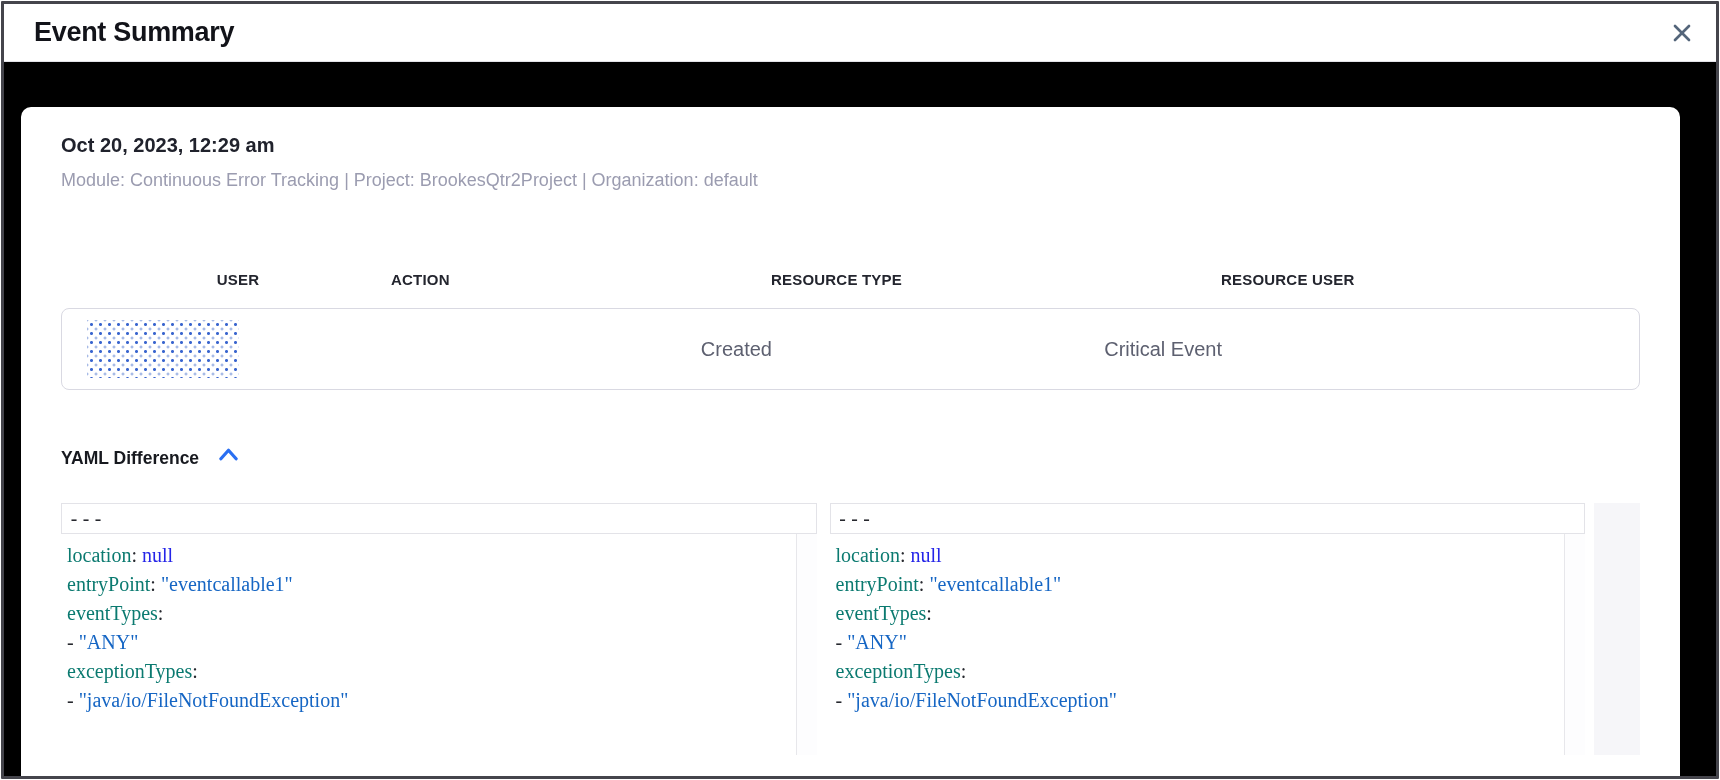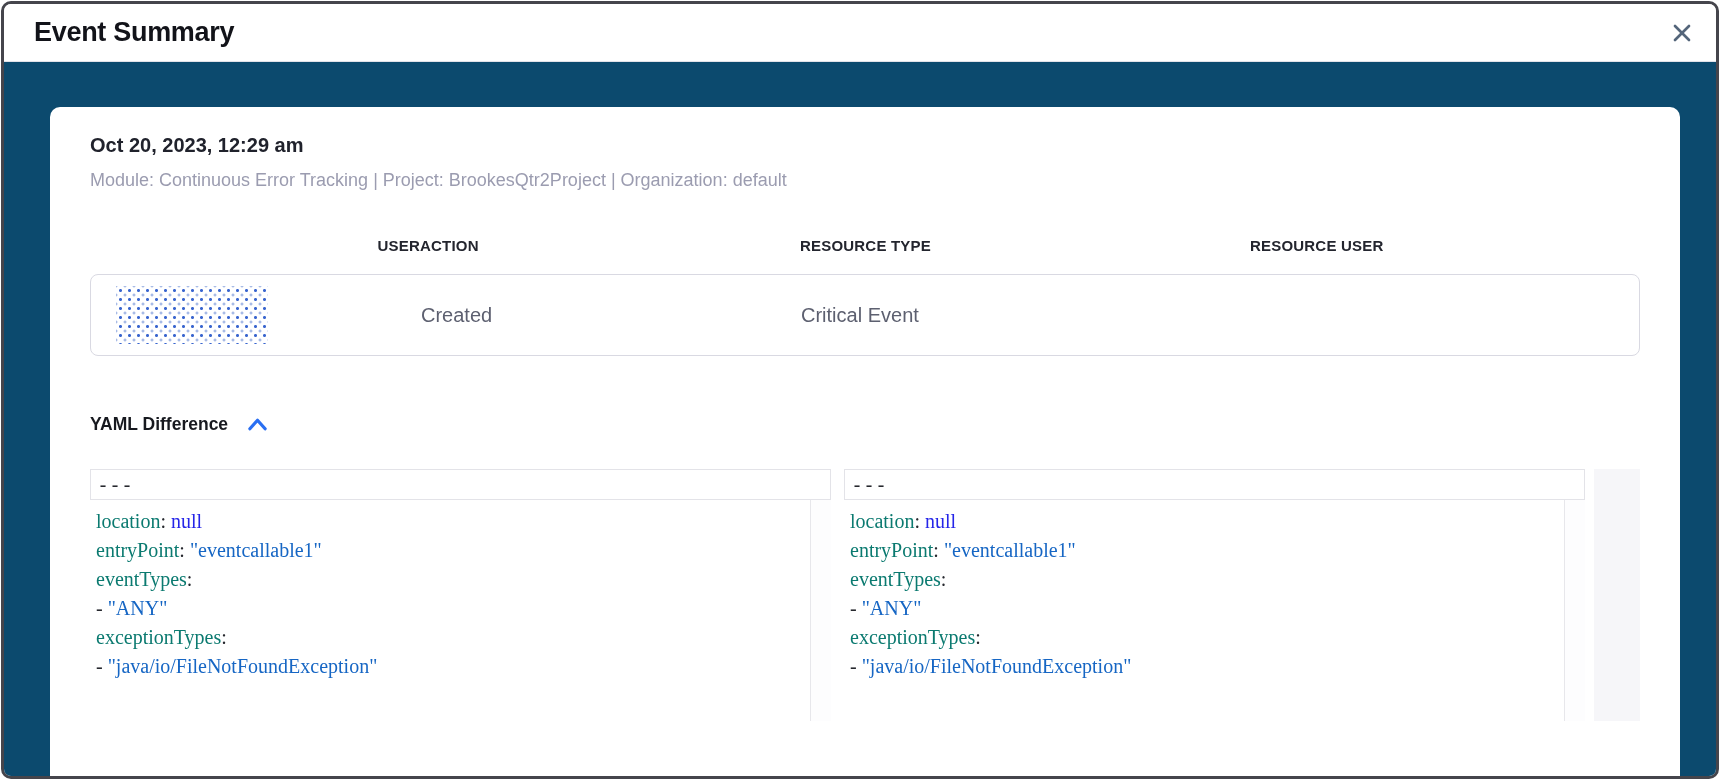--- a/index.html
+++ b/index.html
@@ -1,47 +1,47 @@
 <!DOCTYPE html>
 <html style="--accent-blue: #2a6ff2; --yaml-key: #0b7a70; --yaml-null: #2525e8; --yaml-string: #1666c4; --icon-gray: #54657a; --meta-gray: #9b9cb0; --cell-gray: #5d6070; --body-background: #f2f2fa;"><head>
 <meta charset="utf-8">
 <style>
   *{margin:0;padding:0;box-sizing:border-box}
   html,body{width:1720px;height:780px;background:#fff;font-family:"Liberation Sans",sans-serif;overflow:hidden}
-  .window{position:absolute;inset:1px;border:3px solid #45454c;border-radius:10px;background:#fff;overflow:hidden}
+  .window{position:absolute;inset:1px;border:3px solid #45454c;border-radius:1px;background:#fff;overflow:hidden}
 
   
   .modal-header{height:58px;display:flex;align-items:center;padding:0 16px 0 30px;background:#fff;border-bottom:1px solid #e2e2e8}
   .modal-title{font-size:27px;font-weight:700;color:#121319;letter-spacing:-.3px;flex:1}
   .close-btn{width:36px;height:36px;background:none;border:none;cursor:pointer;display:flex;align-items:center;justify-content:center}
   .close-btn svg{width:20px;height:20px;stroke:var(--icon-gray,#54657a);stroke-width:2.7;stroke-linecap:round;fill:none}
 
   
-  .modal-body{height:calc(100% - 58px);background:#0c4a6e;padding:45px 36px 0 46px}
+  .modal-body{height:calc(100% - 58px);background:#000000;padding:45px 36px 0 17px}
   .card{background:#fff;border-radius:10px;height:720px;padding:27px 40px 0}
 
   .event-date{font-size:20px;font-weight:700;color:#20222c;margin-bottom:13px}
-  .event-meta{font-size:18px;color:var(--meta-gray,#9b9cb0);margin-bottom:46px}
+  .event-meta{font-size:18px;color:var(--meta-gray,#9b9cb0);margin-bottom:80px}
 
   .tbl-grid{display:grid;grid-template-columns:330px 380px 450px 1fr}
   .table-head{margin-bottom:20px}
   .th{font-size:15px;font-weight:700;color:#23252e;text-align:left;letter-spacing:.2px}
-  .th-user{text-align:right;padding-left:24px}
+  .th-user{text-align:center;padding-left:24px}
 
   .row-card{align-items:center;height:82px;border:1px solid #d9d9e2;border-radius:8px;background:#fff}
-  .cell{font-size:20px;color:var(--cell-gray,#5d6070);text-align:left}
+  .cell{font-size:20px;color:var(--cell-gray,#5d6070);text-align:right}
   .user-cell{text-align:left}
   .redacted{width:152px;height:58px;margin-left:25px;
     background-image:
       radial-gradient(circle,#3a66cf 1.3px,transparent 1.6px),
       radial-gradient(circle,#8aa4dd 1.1px,transparent 1.4px);
     background-size:9px 9px,9px 9px;
     background-position:0 0,4.5px 4.5px}
 
-  .yaml-toggle{margin-top:58px;display:flex;align-items:center;gap:20px;cursor:pointer;width:max-content}
+  .yaml-toggle{margin-top:58px;display:flex;gap:20px;cursor:pointer;width:max-content}
   .yaml-label{font-size:17.5px;font-weight:700;color:#17191f}
   .chev{width:19px;height:13px;stroke:var(--accent-blue,#2a6ff2);stroke-width:3.4;fill:none;stroke-linecap:round;stroke-linejoin:round}
 
   
   .diff{margin-top:34px;display:flex;align-items:stretch;height:252px;overflow:hidden}
   .panel{position:relative;flex:1;background:#fff}
   .panel + .panel{margin-left:13px}
   .first-row{height:31px;border:1px solid #e3e3e8;background:#fff;display:flex;align-items:center;padding-left:6px;
     font-family:"DejaVu Sans Mono",monospace;font-size:20px;position:relative;z-index:2}
   .code{padding:7px 0 0 6px;font-family:Liberation Serif, serif;font-size:20px;line-height:29px}

